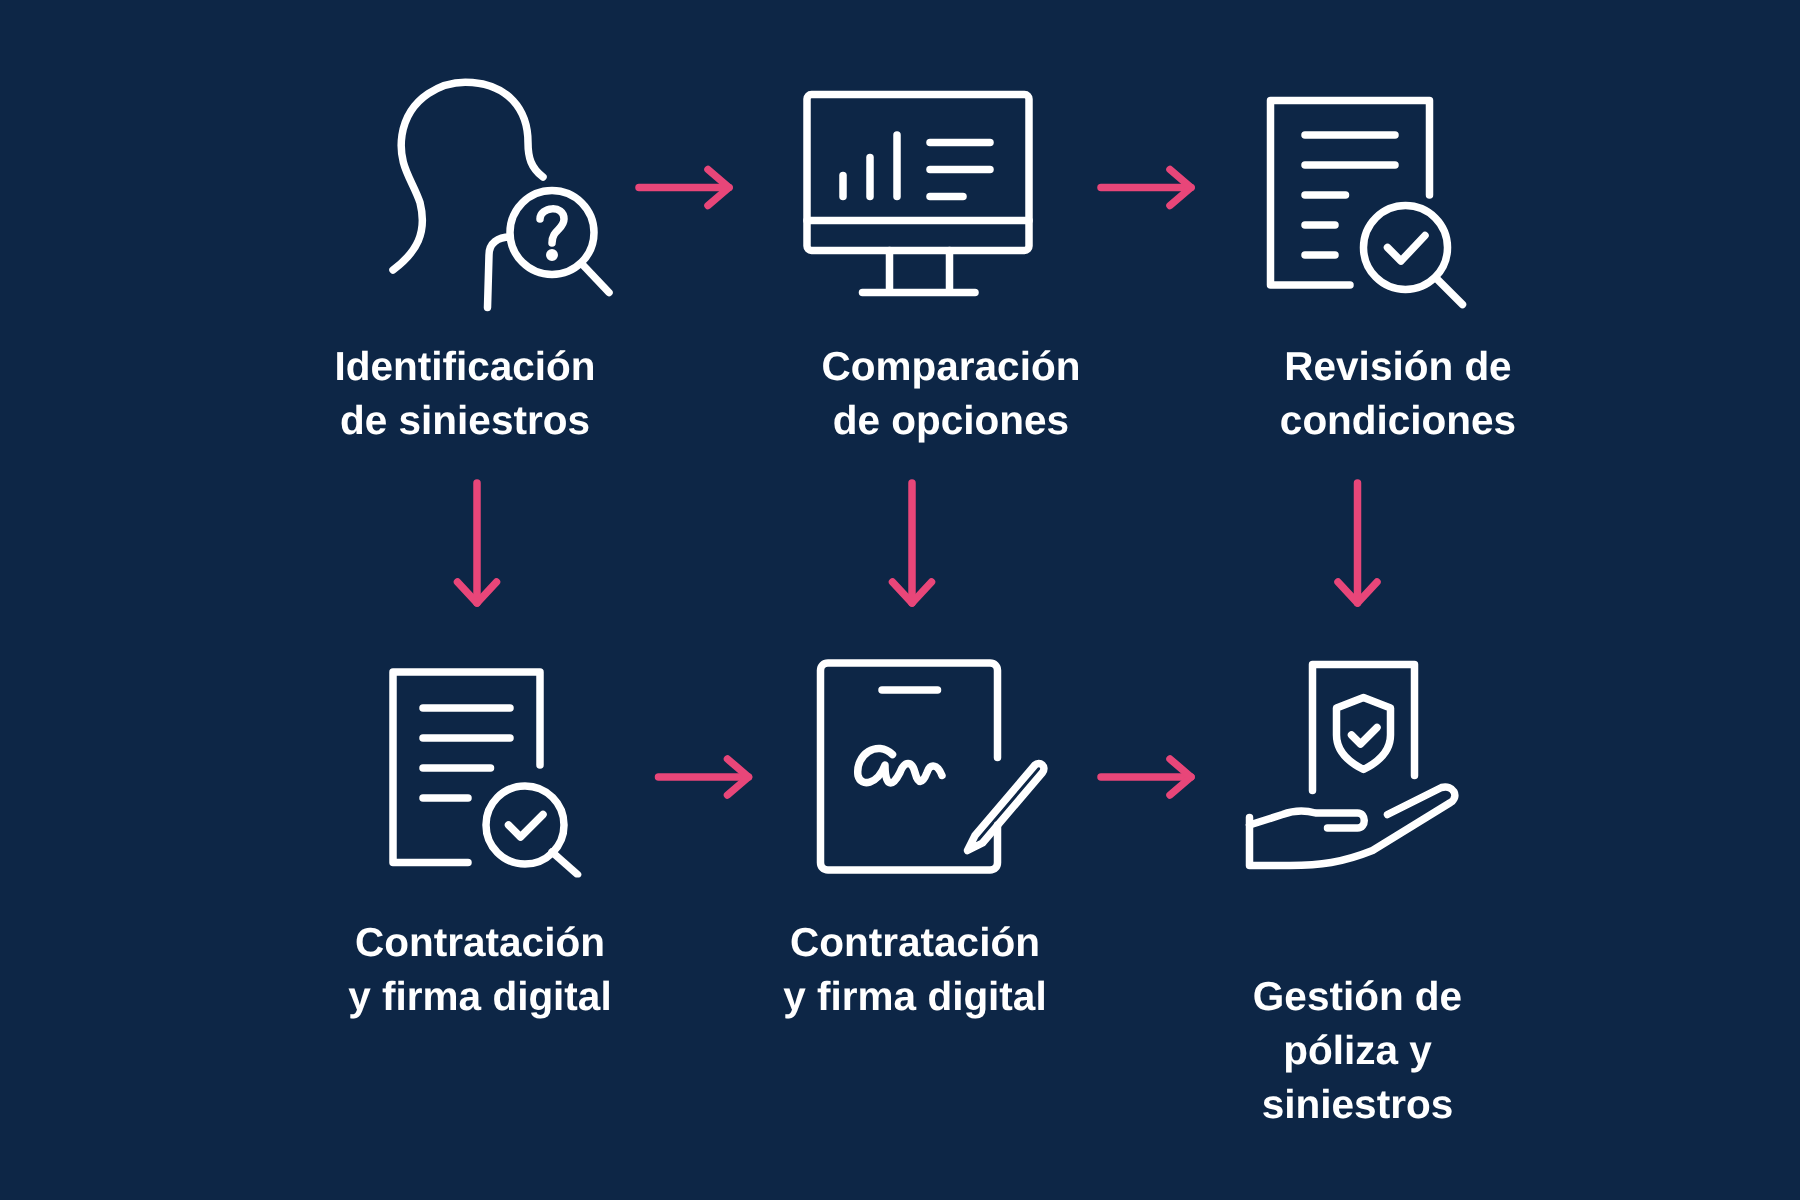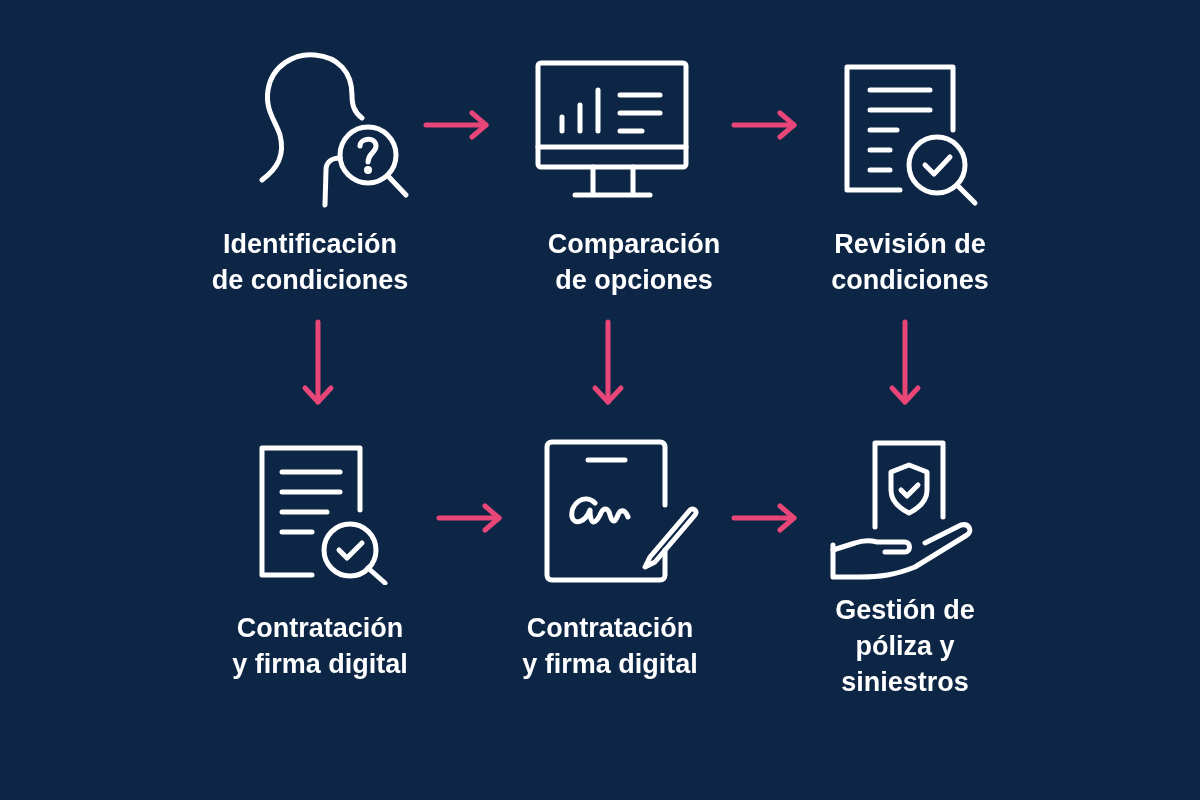--- a/index.html
+++ b/index.html
@@ -26,21 +26,21 @@
   <svg viewBox="0 0 180 160" fill="none" stroke="#fff" stroke-width="5" stroke-linecap="round" stroke-linejoin="round">
     <path d="M22 130 C38 118 45 105 40 85 C35 70 25 60 28 40 C32 15 55 3 75 5 C98 7 112 22 112 45 C112 55 114 62 122 68"></path>
     <path d="M85 155 L86 120 C86 112 92 108 100 108"></path>
     <circle cx="128" cy="105" r="28"></circle>
     <line x1="148" y1="126" x2="166" y2="145"></line>
     <path d="M120 96 C120 88 136 86 136 96 C136 103 128 103 128 112"></path>
     <circle cx="128" cy="120" r="1.5" fill="#fff"></circle>
   </svg>
 </div>
 <div class="label" style="left:160px;top:226px;">Identificación
-de condiciones</div>
+de siniestros</div>
 
 <div class="icon" style="left:530px;top:55px;width:160px;height:150px;">
   <svg viewBox="0 0 160 150" fill="none" stroke="#fff" stroke-width="5" stroke-linecap="round" stroke-linejoin="round">
     <rect x="8" y="8" width="148" height="104" rx="3"></rect>
     <line x1="8" y1="92" x2="156" y2="92"></line>
     <line x1="63" y1="112" x2="63" y2="138"></line>
     <line x1="103" y1="112" x2="103" y2="138"></line>
     <line x1="45" y1="140" x2="120" y2="140"></line>
     <line x1="32" y1="62" x2="32" y2="76"></line>
     <line x1="50" y1="50" x2="50" y2="76"></line>
@@ -59,21 +59,21 @@
     <line x1="35" y1="35" x2="95" y2="35"></line>
     <line x1="35" y1="55" x2="95" y2="55"></line>
     <line x1="35" y1="75" x2="62" y2="75"></line>
     <line x1="35" y1="95" x2="55" y2="95"></line>
     <line x1="35" y1="115" x2="55" y2="115"></line>
     <circle cx="102" cy="110" r="28"></circle>
     <line x1="122" y1="130" x2="140" y2="148"></line>
     <path d="M90 110 L99 119 L115 102"></path>
   </svg>
 </div>
-<div class="label" style="left:760px;top:226px;">Revisión de
+<div class="label" style="left:782px;top:226px;">Revisión de
 condiciones</div>
 
 <div class="icon" style="left:250px;top:440px;width:150px;height:145px;">
   <svg viewBox="0 0 150 145" fill="none" stroke="#fff" stroke-width="5" stroke-linecap="round" stroke-linejoin="round">
     <path d="M62 135 L12 135 L12 8 L110 8 L110 70"></path>
     <line x1="32" y1="32" x2="90" y2="32"></line>
     <line x1="32" y1="52" x2="90" y2="52"></line>
     <line x1="32" y1="72" x2="77" y2="72"></line>
     <line x1="32" y1="92" x2="62" y2="92"></line>
     <circle cx="100" cy="110" r="26"></circle>
@@ -97,21 +97,21 @@
 
 <div class="icon" style="left:825px;top:435px;width:150px;height:150px;">
   <svg viewBox="0 0 150 150" fill="none" stroke="#fff" stroke-width="5" stroke-linecap="round" stroke-linejoin="round">
     <path d="M50 92 L50 8 L118 8 L118 82"></path>
     <path d="M84 30 L102 37 L102 55 C102 67 92 74 84 78 C76 74 66 67 66 55 L66 37 Z"></path>
     <path d="M76 55 L82 61 L93 50"></path>
     <path d="M8 110 L8 142 L35 142 C55 142 70 140 90 132 L142 100 C148 96 144 88 136 90 L100 108"></path>
     <path d="M8 115 L30 108 C38 105 45 105 52 107 L80 107 C86 107 86 117 80 117 L60 117"></path>
   </svg>
 </div>
-<div class="label" style="left:755px;top:592px;">Gestión de
+<div class="label" style="left:755px;top:646px;">Gestión de
 póliza y
 siniestros</div>
 
 <div class="arrow" style="left:422px;top:110px;width:70px;height:30px;">
   <svg viewBox="0 0 70 30" fill="none" stroke="#e84679" stroke-width="5" stroke-linecap="round" stroke-linejoin="round">
     <line x1="4" y1="15" x2="64" y2="15"></line>
       <path d="M50 3 L64 15 L50 27"></path>
   </svg>
 </div>
 <div class="arrow" style="left:730px;top:110px;width:70px;height:30px;">

